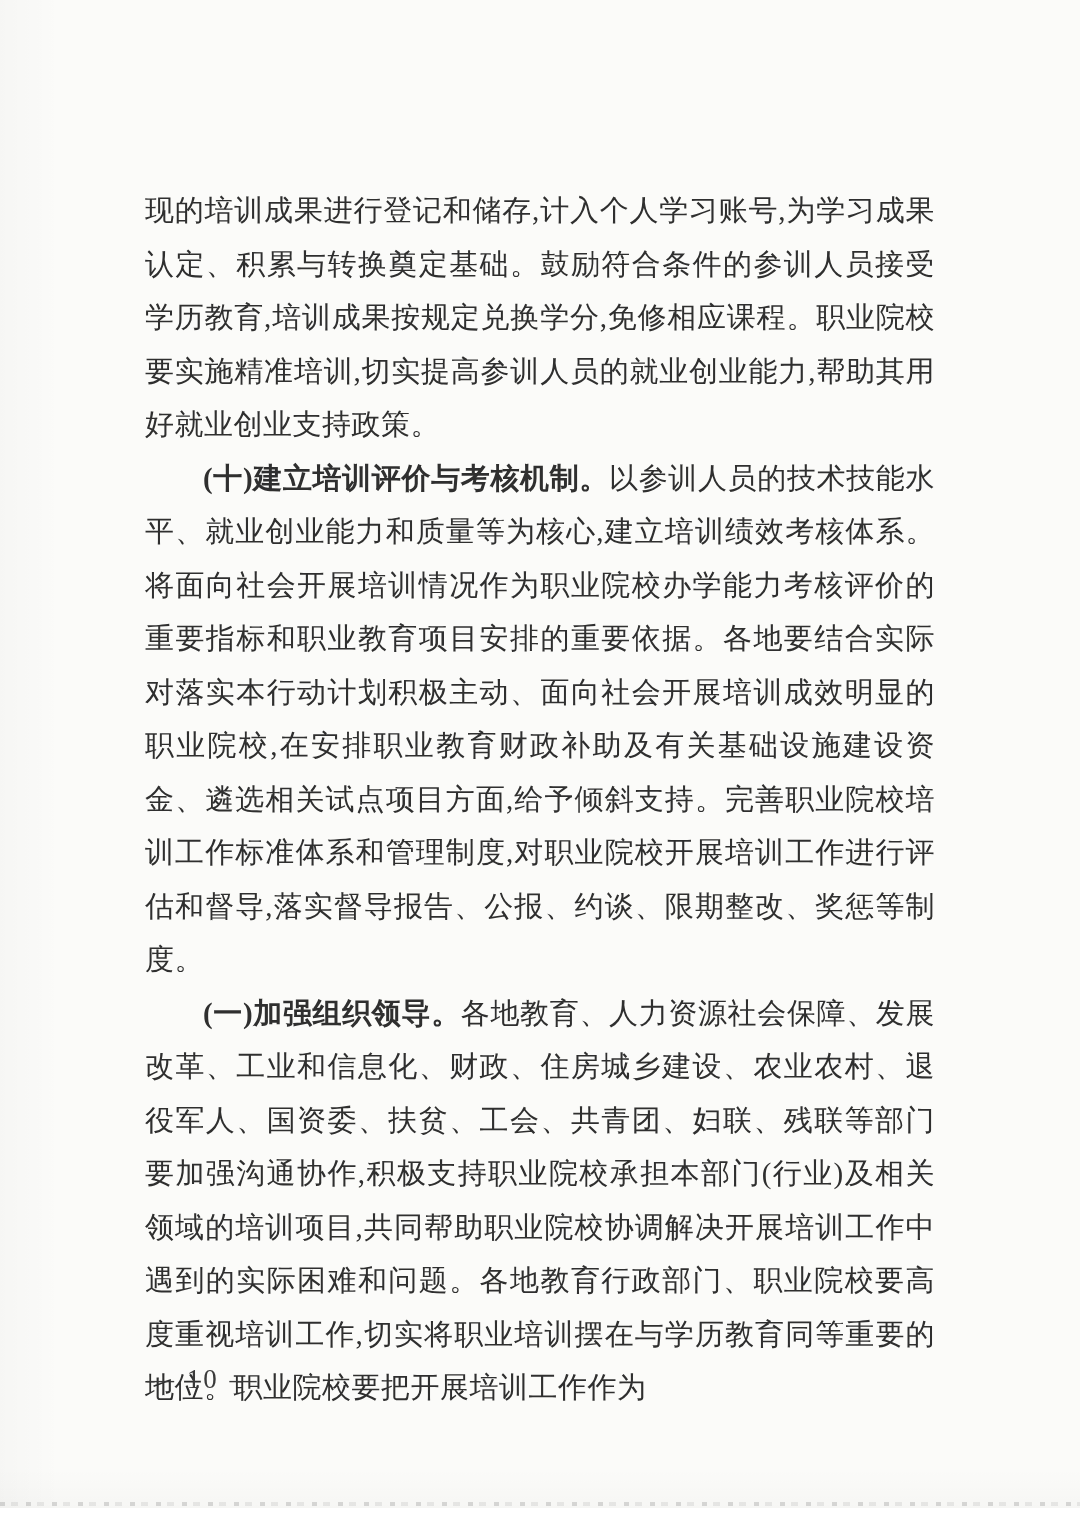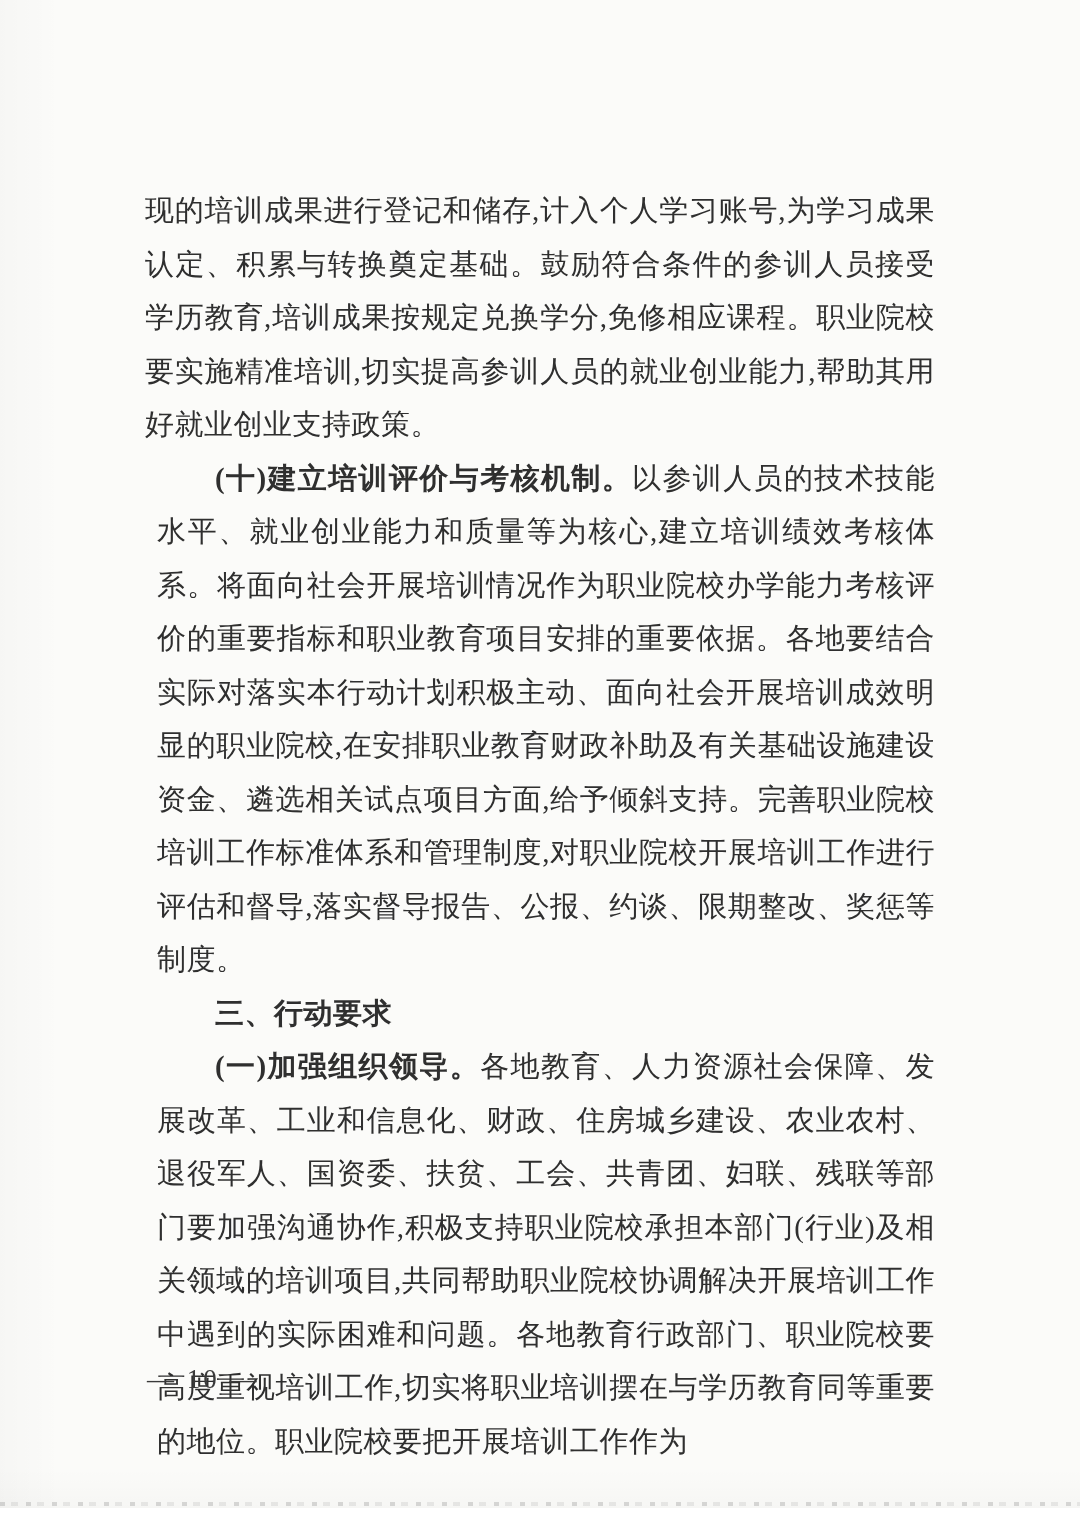--- a/index.html
+++ b/index.html
@@ -32,21 +32,21 @@
     width: 790px;
   }
   p.para {
     font-size: 29px;
     line-height: 53.5px;
     letter-spacing: 0.5px;
     text-align: justify;
     text-justify: inter-character;
     word-break: break-all;
   }
-  p.para.indent { text-indent: 2em; margin-left: 12px; }
+  p.para.indent { text-indent: 2em; }
   .bold { font-weight: bold; }
   p.para.heading { font-weight: bold; }
   .page-number {
     position: absolute;
     left: 147px;
     top: 1356px;
     font-size: 27px;
     letter-spacing: 3px;
     color: #3a3a3a;
     margin-top: 8px;
@@ -65,18 +65,17 @@
     opacity: 0.55;
   }
 </style>
 </head>
 <body>
 
 <div class="page">
   <div class="content" id="paragraphs">
       <p class="para"><span>现的培训成果进行登记和储存,计入个人学习账号,为学习成果认定、积累与转换奠定基础。鼓励符合条件的参训人员接受学历教育,培训成果按规定兑换学分,免修相应课程。职业院校要实施精准培训,切实提高参训人员的就业创业能力,帮助其用好就业创业支持政策。</span></p>
       <p class="para indent"><span class="bold">(十)建立培训评价与考核机制。</span><span>以参训人员的技术技能水平、就业创业能力和质量等为核心,建立培训绩效考核体系。将面向社会开展培训情况作为职业院校办学能力考核评价的重要指标和职业教育项目安排的重要依据。各地要结合实际对落实本行动计划积极主动、面向社会开展培训成效明显的职业院校,在安排职业教育财政补助及有关基础设施建设资金、遴选相关试点项目方面,给予倾斜支持。完善职业院校培训工作标准体系和管理制度,对职业院校开展培训工作进行评估和督导,落实督导报告、公报、约谈、限期整改、奖惩等制度。</span></p>
-      <p class="para indent heading"><span class="bold">三、行动要求</span></p>
       <p class="para indent"><span class="bold">(一)加强组织领导。</span><span>各地教育、人力资源社会保障、发展改革、工业和信息化、财政、住房城乡建设、农业农村、退役军人、国资委、扶贫、工会、共青团、妇联、残联等部门要加强沟通协作,积极支持职业院校承担本部门(行业)及相关领域的培训项目,共同帮助职业院校协调解决开展培训工作中遇到的实际困难和问题。各地教育行政部门、职业院校要高度重视培训工作,切实将职业培训摆在与学历教育同等重要的地位。职业院校要把开展培训工作作为</span></p>
     </div>
   <div class="page-number">— 10 —</div>
   <div class="scan-artifact"></div>
 </div>
 
 </body></html>

